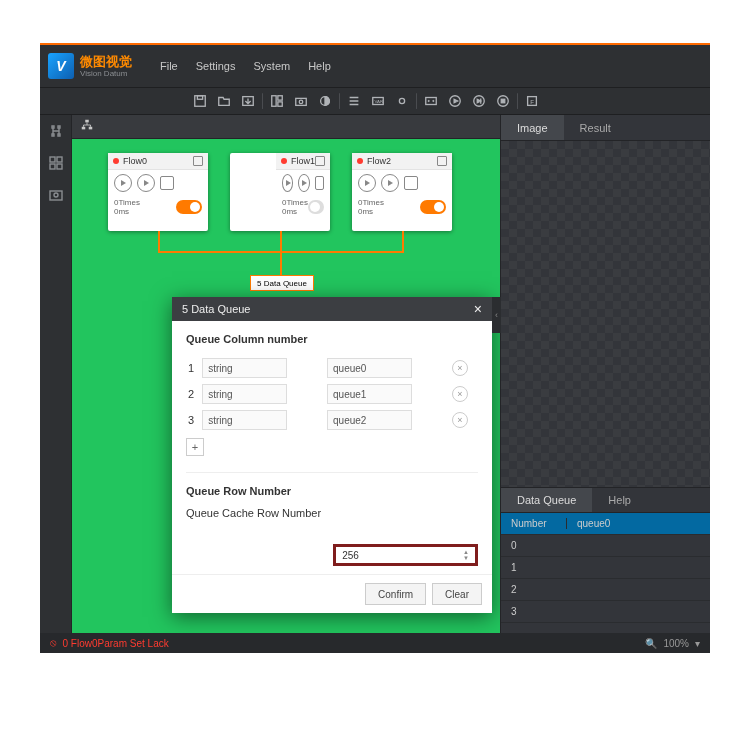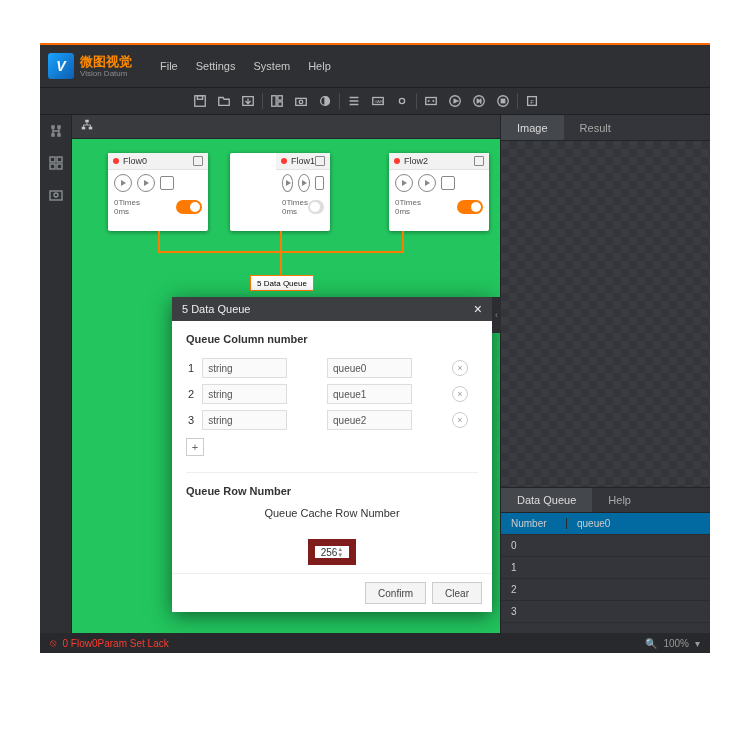--- a/index.html
+++ b/index.html
@@ -20,21 +20,21 @@
 .leftbar{width:32px;background:#2e3033;display:flex;flex-direction:column;align-items:center;padding-top:6px;gap:12px;border-right:1px solid #232427;}
 .leftbar .lb{width:20px;height:20px;color:#8a8d91;cursor:pointer;display:flex;align-items:center;justify-content:center;}
 .leftbar svg{width:16px;height:16px;stroke:#8a8d91;fill:none;stroke-width:1.4;}
 .canvas-wrap{flex:1;display:flex;flex-direction:column;}
 .canvas-top{height:24px;background:#383a3e;border-bottom:1px solid #232427;display:flex;align-items:center;padding:0 8px;}
 .canvas-top svg{width:14px;height:14px;fill:#c8c8c8;}
 .canvas{flex:1;position:relative;background:#22c55e;overflow:hidden;}
 .flow-node{position:absolute;width:100px;height:78px;background:#fff;border-radius:2px;box-shadow:0 1px 4px rgba(0,0,0,.4);}
 .fn0{left:36px;top:14px;}
 .fn1{left:158px;top:14px;padding-left:46px;}
-.fn2{left:280px;top:14px;margin-left:37px;}
+.fn2{left:280px;top:14px;}
 .fn-head{height:17px;background:#f2f2f2;display:flex;align-items:center;padding:0 5px;font-size:9px;color:#333;border-bottom:1px solid #e3e3e3;}
 .fn-head .dot{width:6px;height:6px;border-radius:50%;background:#ff3b30;margin-right:4px;}
 .fn-head .sp{margin-left:auto;width:10px;height:10px;border:1px solid #888;border-radius:1px;}
 .fn-body{padding:4px 6px;display:flex;gap:5px;align-items:center;}
 .fn-body .cir{width:18px;height:18px;border:1.5px solid #888;border-radius:50%;display:flex;align-items:center;justify-content:center;}
 .fn-body .cir::before{content:"";border-left:5px solid #888;border-top:3px solid transparent;border-bottom:3px solid transparent;margin-left:1px;}
 .fn-body .sq{width:14px;height:14px;border:1.5px solid #888;border-radius:2px;}
 .fn-foot{display:flex;align-items:center;padding:2px 6px;font-size:8px;color:#666;}
 .fn-foot .tog{margin-left:auto;width:26px;height:14px;border-radius:7px;position:relative;}
 .tog.on{background:#ff7a00;}
@@ -56,22 +56,22 @@
 .dlg-head .x{margin-left:auto;cursor:pointer;font-size:14px;}
 .dlg-body{padding:12px 14px 8px;font-size:11px;color:#333;}
 .dlg-title{font-weight:bold;margin-bottom:10px;font-size:11px;}
 .qtbl{width:100%;border-collapse:collapse;}
 .qtbl th{text-align:left;font-weight:bold;font-size:10px;padding:4px 2px;}
 .qtbl td{padding:3px 2px;}
 .qin{width:85px;height:20px;border:1px solid #ddd;padding:0 5px;font-size:10px;color:#555;background:#fafafa;}
 .qdel{width:16px;height:16px;border:1px solid #ccc;border-radius:50%;display:inline-flex;align-items:center;justify-content:center;font-size:9px;color:#999;cursor:pointer;}
 .addrow{width:18px;height:18px;border:1px solid #ccc;display:flex;align-items:center;justify-content:center;margin-top:5px;cursor:pointer;color:#666;}
 .hr{border:none;border-top:1px solid #eee;margin:16px 0 12px;}
-.rowflex{display:flex;align-items:center;gap:20px;flex-direction:column;}
-.spin{flex:1;height:22px;border:7px solid #7f1d1d;padding:0 6px;display:flex;align-items:center;justify-content:space-between;font-size:10px;}
+.rowflex{display:flex;gap:12px;}
+.spin{flex:1;height:22px;border:3px solid #7f1d1d;padding:0 6px;display:flex;align-items:center;justify-content:space-between;font-size:10px;margin-top:37px;}
 .spin .ar{display:flex;flex-direction:column;font-size:6px;line-height:6px;color:#888;}
 .dlg-foot{display:flex;justify-content:flex-end;gap:6px;padding:8px 10px;border-top:1px solid #eee;}
 .dbtn{height:22px;padding:0 12px;border:1px solid #ccc;background:#f4f4f4;font-size:10px;cursor:pointer;color:#444;}
 
 .right{width:210px;background:#33353a;display:flex;flex-direction:column;border-left:1px solid #232427;}
 .tabs{height:26px;display:flex;border-bottom:1px solid #232427;}
 .tab{flex:0 0 auto;padding:0 16px;font-size:11px;color:#aaa;display:flex;align-items:center;cursor:pointer;}
 .tab.active{background:#44474c;color:#ddd;}
 .checker{flex:1;background-color:#3a3c40;background-image:linear-gradient(45deg,#33353a 25%,transparent 25%,transparent 75%,#33353a 75%),linear-gradient(45deg,#33353a 25%,transparent 25%,transparent 75%,#33353a 75%);background-size:16px 16px;background-position:0 0,8px 8px;position:relative;}
 .collapse{position:absolute;left:-9px;top:45%;width:9px;height:36px;background:#2b2d30;display:flex;align-items:center;justify-content:center;color:#888;font-size:9px;}

